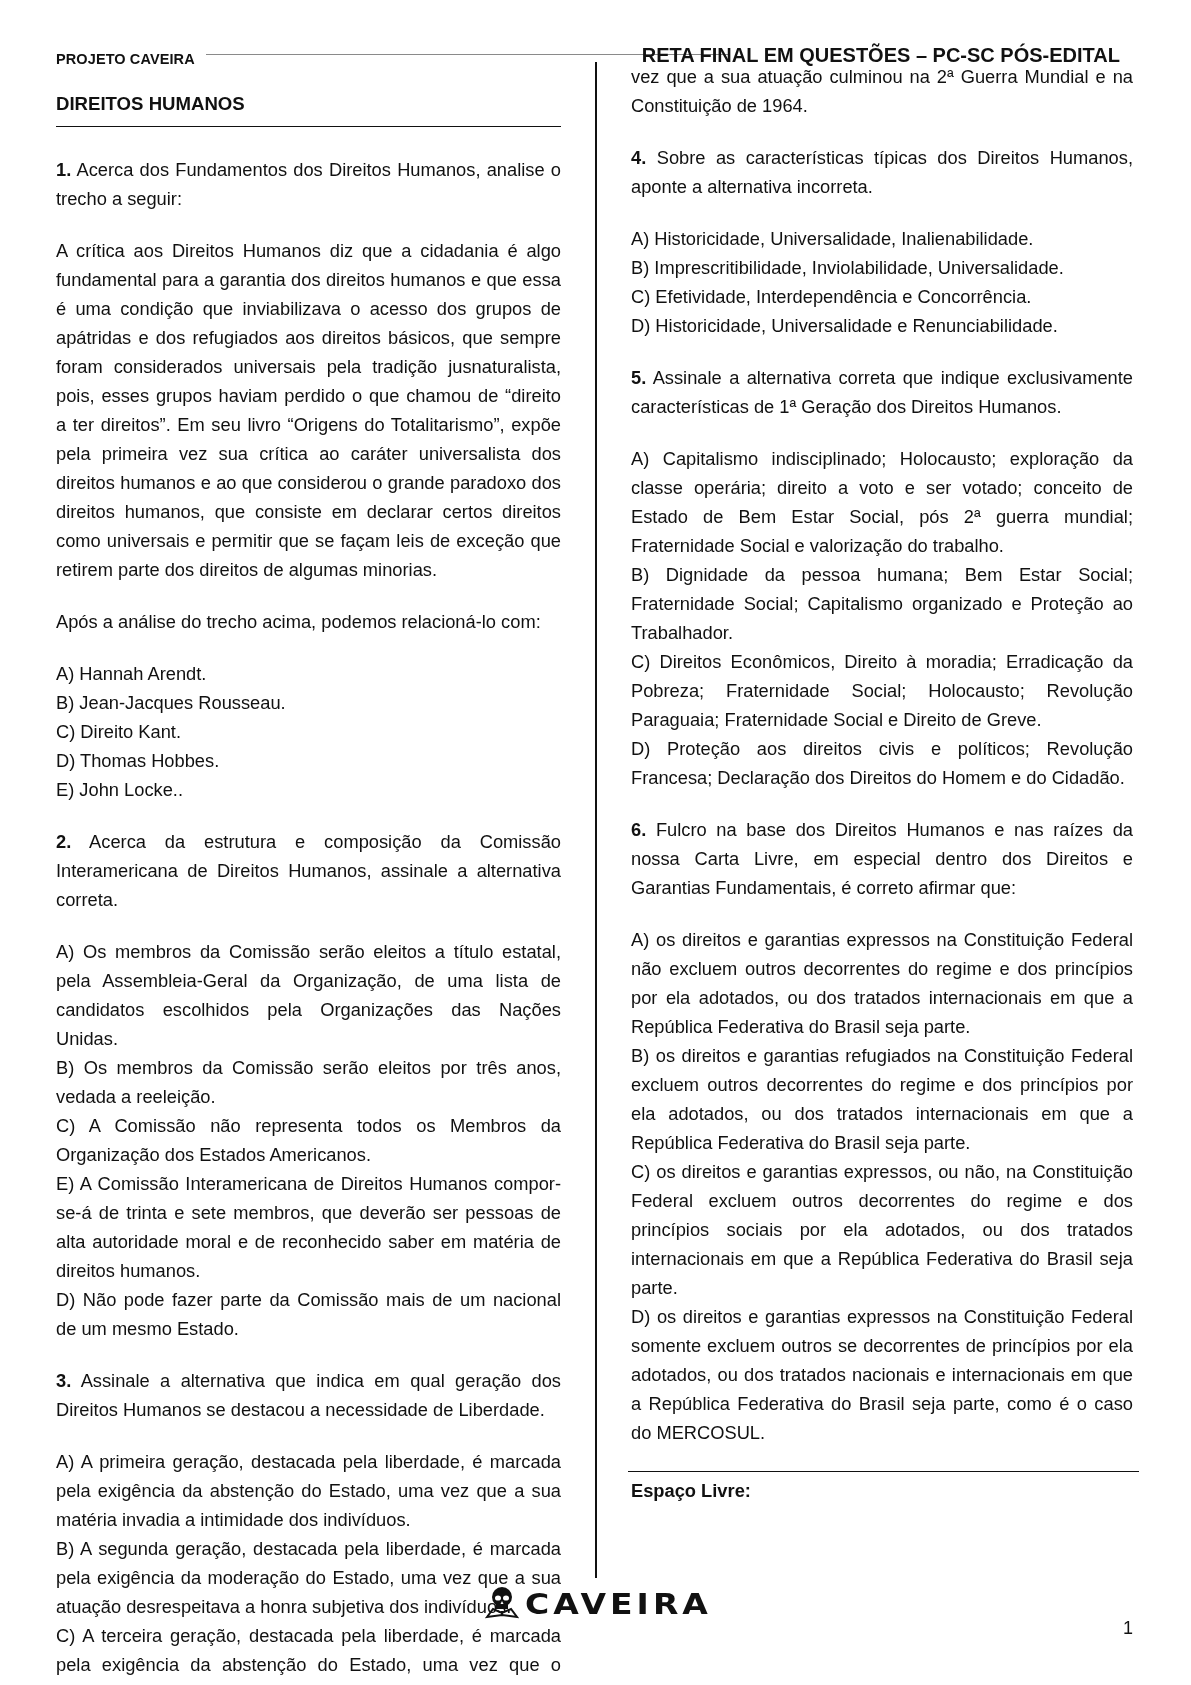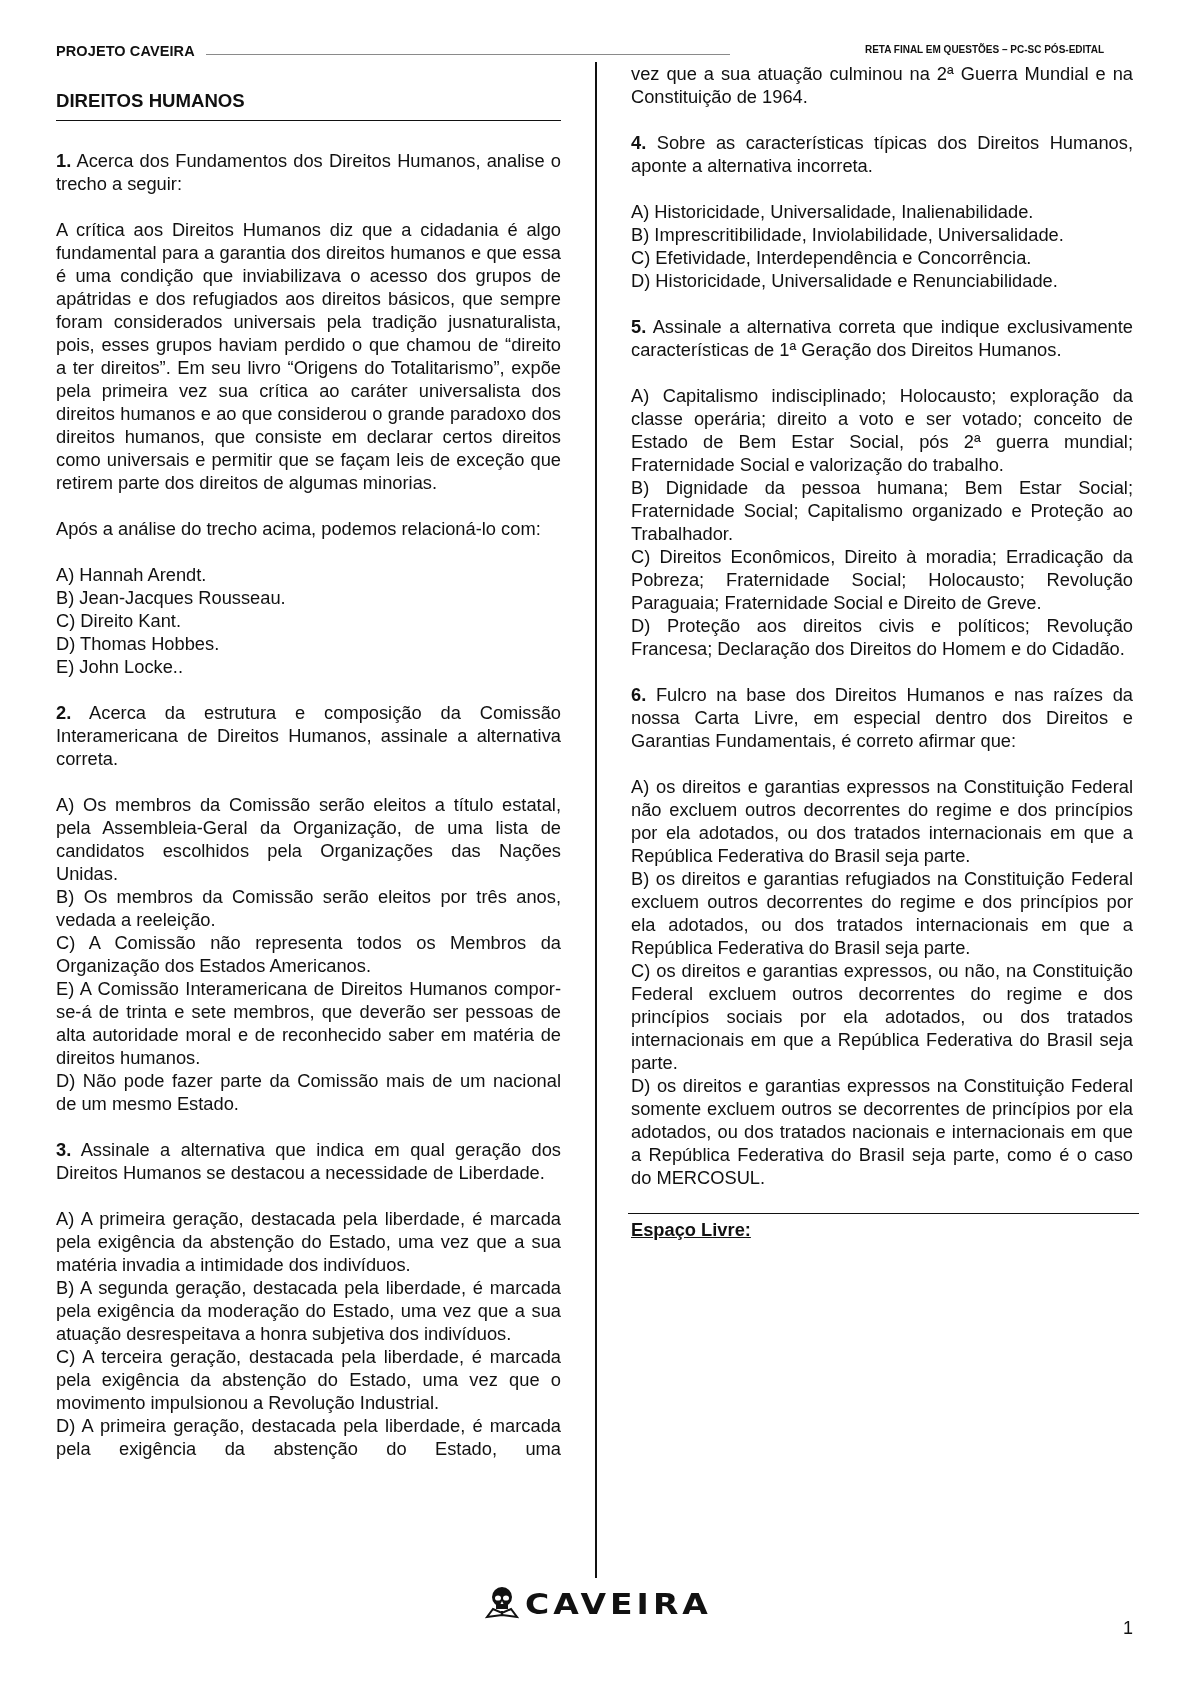--- a/index.html
+++ b/index.html
@@ -1,32 +1,32 @@
 <!DOCTYPE html>
 <html><head>
 <meta charset="utf-8">
 <style>
   html, body { margin: 0; padding: 0; background: #ffffff; }
   body { width: 1191px; height: 1685px; position: relative; overflow: hidden;
          font-family: "Liberation Sans", sans-serif; color: #111; }
   .header { position: absolute; left: 56px; top: 43px; width: 1064px; height: 18px; }
   .header-line { position: absolute; left: 150px; right: 390px; top: 11px; height: 1px; background: #8a8a8a; }
-  .header-left { position: absolute; left: 0; top: 0; font-weight: bold; font-size: 14.5px; letter-spacing: 0.1px; }
-  .header-right { position: absolute; right: 16px; top: 1px; font-weight: bold; font-size: 10px; }
+  .header-left { position: absolute; left: 0; top: 8px; font-weight: bold; font-size: 14.5px; letter-spacing: 0.1px; }
+  .header-right { position: absolute; right: 0; top: 1px; font-weight: bold; font-size: 20px; }
   .divider { position: absolute; left: 595px; top: 62px; width: 2px; height: 1516px; background: #111; }
-  .col { position: absolute; font-size: 18.3px; line-height: 23px; text-align: justify; }
+  .col { position: absolute; font-size: 18.3px; line-height: 29px; text-align: justify; }
   .col-left { left: 56px; top: 63px; width: 505px; }
   .col-right { left: 631px; top: 62px; width: 502px; }
   .section-title { font-weight: bold; font-size: 18.6px; margin-top: 26px; padding-bottom: 8px; border-bottom: 1.5px solid #111; margin-bottom: 28px; }
   p { margin: 0; }
   .gap { height: 23px; }
   .qnum { font-weight: bold; }
   .opt { display: block; }
   .last-line { text-align-last: justify; }
-  .free-space { margin-top: 24px; border-top: 1.5px solid #111; padding-top: 4px; font-weight: bold; width: 508px; margin-left: -3px; padding-left: 3px; text-decoration: underline; }
+  .free-space { margin-top: 24px; border-top: 1.5px solid #111; padding-top: 4px; font-weight: bold; width: 508px; margin-left: -3px; padding-left: 3px; }
   .logo { position: absolute; left: 485px; top: 1585px; height: 36px; display: flex; align-items: flex-start; gap: 6px; }
   .logo-text { font-family: "DejaVu Sans", sans-serif; font-weight: bold; font-size: 33px; letter-spacing: 4px; color: #111; transform: scaleY(0.85); }
   .page-num { position: absolute; left: 1123px; top: 1618px; font-size: 18px; }
 </style>
 </head>
 <body>
 
 <div class="header">
   <span class="header-left">PROJETO CAVEIRA</span>
   <div class="header-line"></div>

